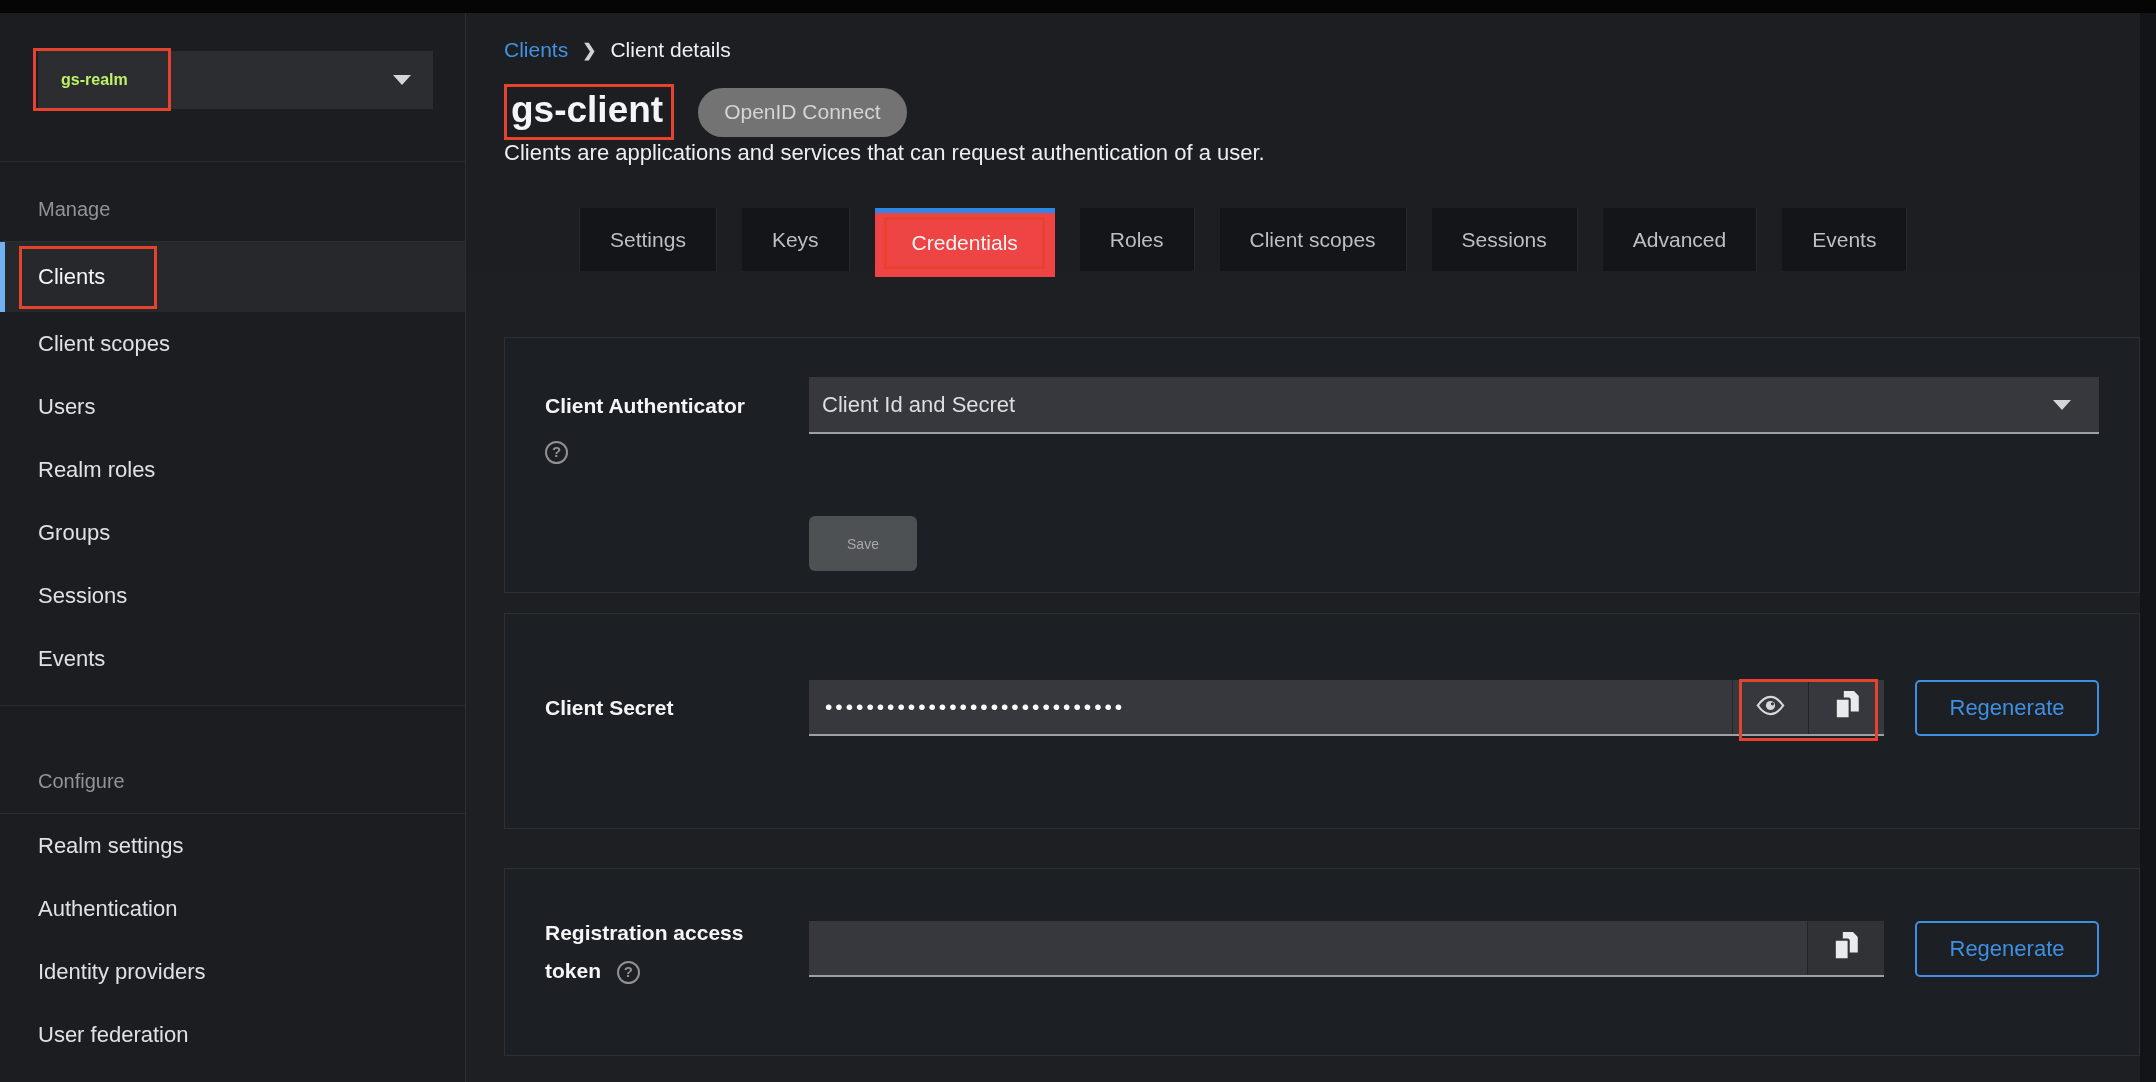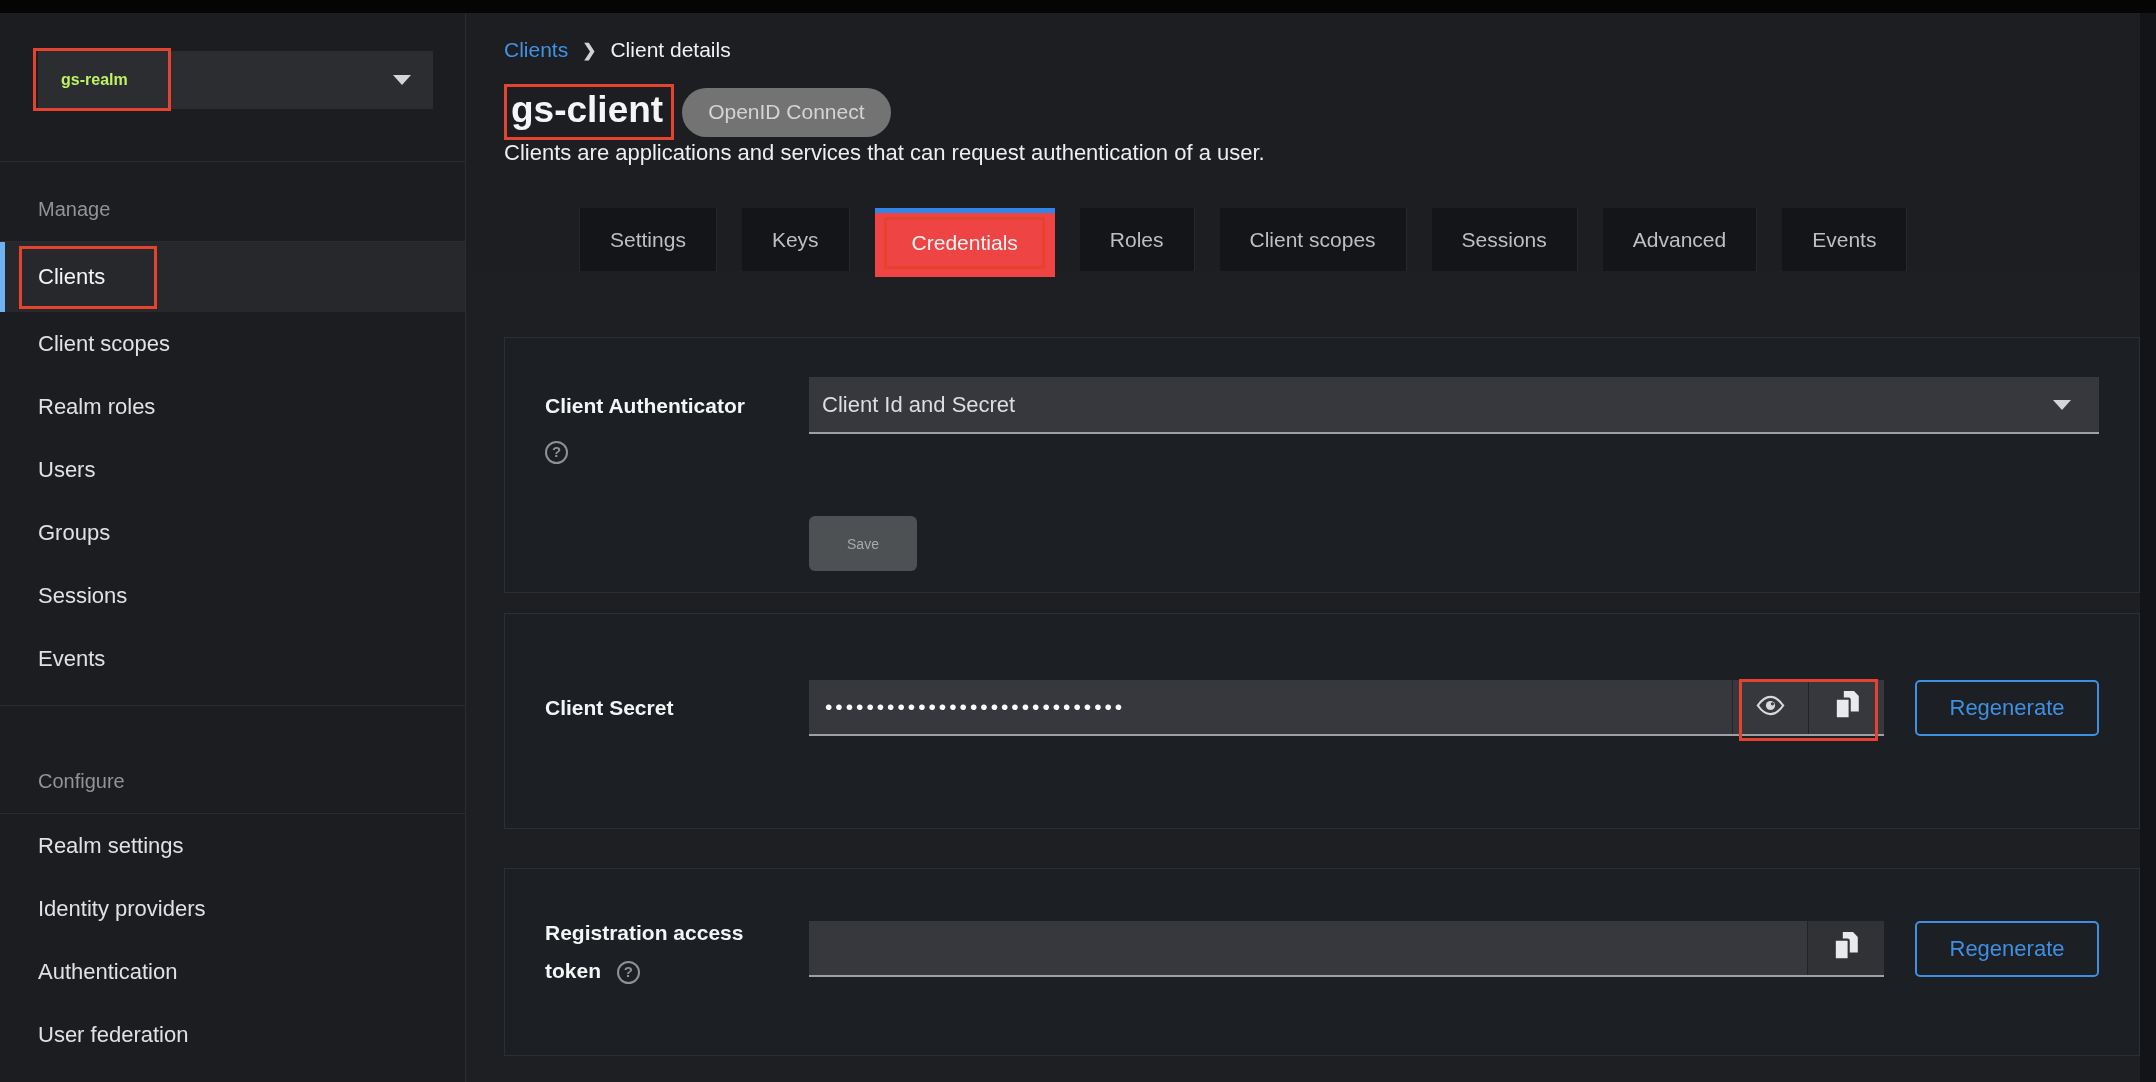--- a/index.html
+++ b/index.html
@@ -37,21 +37,21 @@
   .nav-item.active::before { content:""; position:absolute; left:0; top:0; bottom:0; width:5px; background:#6fb1f1; }
   .anno-clients { left:19px; top:4px; width:138px; height:63px; }
 
   
   .main { flex:1; display:flex; flex-direction:column; position:relative; }
   .main-header { padding-left:38px; }
   .breadcrumb { margin-top:25px; display:flex; align-items:center; gap:14px; font-size:21px; }
   .breadcrumb a { color:#4292e4; text-decoration:none; cursor:pointer; }
   .crumb-sep { color:#d0d2d4; font-size:17px; font-weight:bold; }
   .crumb-current { color:#f0f1f2; }
-  .title-row { margin-top:22px; display:flex; align-items:center; gap:8px; }
+  .title-row { margin-top:22px; display:flex; align-items:center; gap:24px; }
   .page-title-wrap { display:inline-block; border:3px solid #e5432d; padding:2px 8px 6px 4px; }
   .page-title { font-size:37px; font-weight:bold; color:#f4f5f6; }
   .badge {
     height:49px; border-radius:25px; background:#737373; color:#d2d4d6;
     display:flex; align-items:center; padding:0 26px; font-size:21px;
   }
   .description { font-size:22px; color:#edeeef; }
 
   .tabs { margin:42px 0 0 75px; display:flex; height:63px; align-items:flex-start;gap:25px; }
   .tab {
@@ -129,46 +129,46 @@
     <div class="nav-group nav-group-1">
       <div class="nav-section-header">Manage</div>
       <div class="nav-item active">
         <span>Clients</span>
         <span class="anno anno-clients"></span>
       </div>
       <div class="nav-item">
         <span>Client scopes</span>
       </div>
       <div class="nav-item">
+        <span>Users</span>
+      </div>
+      <div class="nav-item">
         <span>Realm roles</span>
-      </div>
-      <div class="nav-item">
-        <span>Users</span>
       </div>
       <div class="nav-item">
         <span>Groups</span>
       </div>
       <div class="nav-item">
         <span>Sessions</span>
       </div>
       <div class="nav-item">
         <span>Events</span>
       </div>
     </div>
 
     <div class="nav-group nav-group-2">
       <div class="nav-section-header">Configure</div>
       <div class="nav-item">
         <span>Realm settings</span>
       </div>
       <div class="nav-item">
+        <span>Authentication</span>
+      </div>
+      <div class="nav-item">
         <span>Identity providers</span>
-      </div>
-      <div class="nav-item">
-        <span>Authentication</span>
       </div>
       <div class="nav-item">
         <span>User federation</span>
       </div>
     </div>
   </nav>
 
   <main class="main">
     <div class="main-header">
 

